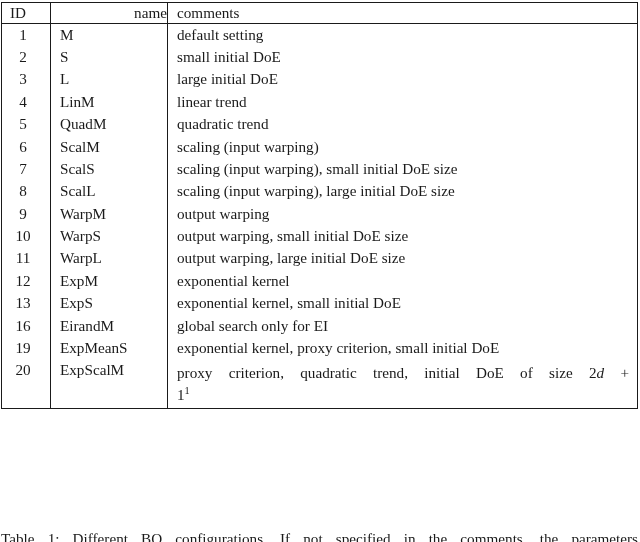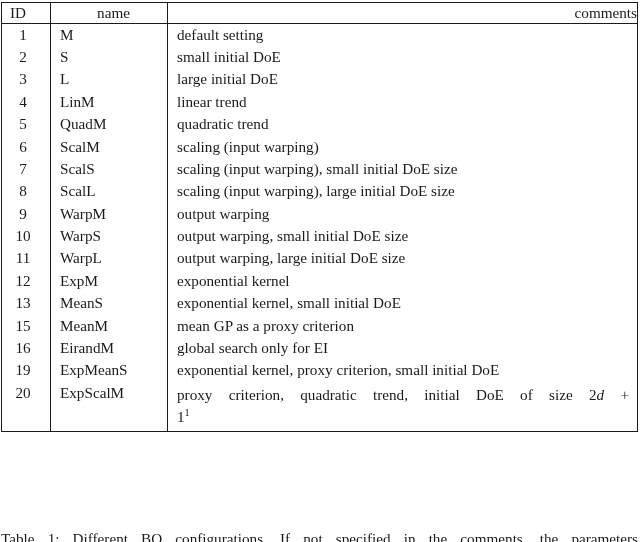--- a/index.html
+++ b/index.html
@@ -75,22 +75,22 @@
   }
   .cell-name {
     padding-left: 9px;
   }
   .cell-comment {
     padding-left: 9px;
     padding-right: 8px;
   }
 
   .head-id   { text-align: left; padding-left: 8px; }
-  .head-name { text-align: center; padding-left: 9px; }
-  .head-comm { text-align: right; padding-left: 9px; }
+  .head-name { text-align: right; padding-left: 9px; }
+  .head-comm { text-align: left; padding-left: 9px; }
 
   tbody td { height: 22.4px; }
 
   
   .justify {
     text-align: justify;
     text-align-last: left;
     line-height: 1.45;
     padding-top: 2.0px;
     padding-bottom: 2.0px;
@@ -304,39 +304,28 @@
         <td>
             <span class="cell cell-comment">exponential kernel</span>
           </td>
       </tr>
 
       <tr>
         <td>
             <span class="cell cell-id">13</span>
           </td>
         <td>
-            <span class="cell cell-name">MeanS</span>
+            <span class="cell cell-name">ExpS</span>
           </td>
         <td>
             <span class="cell cell-comment">exponential kernel, small initial DoE</span>
           </td>
       </tr>
 
 
-      <tr>
-        <td>
-            <span class="cell cell-id">15</span>
-          </td>
-        <td>
-            <span class="cell cell-name">MeanM</span>
-          </td>
-        <td>
-            <span class="cell cell-comment">mean GP as a proxy criterion</span>
-          </td>
-      </tr>
 
       <tr>
         <td>
             <span class="cell cell-id">16</span>
           </td>
         <td>
             <span class="cell cell-name">EirandM</span>
           </td>
         <td>
             <span class="cell cell-comment">global search only for EI</span>

